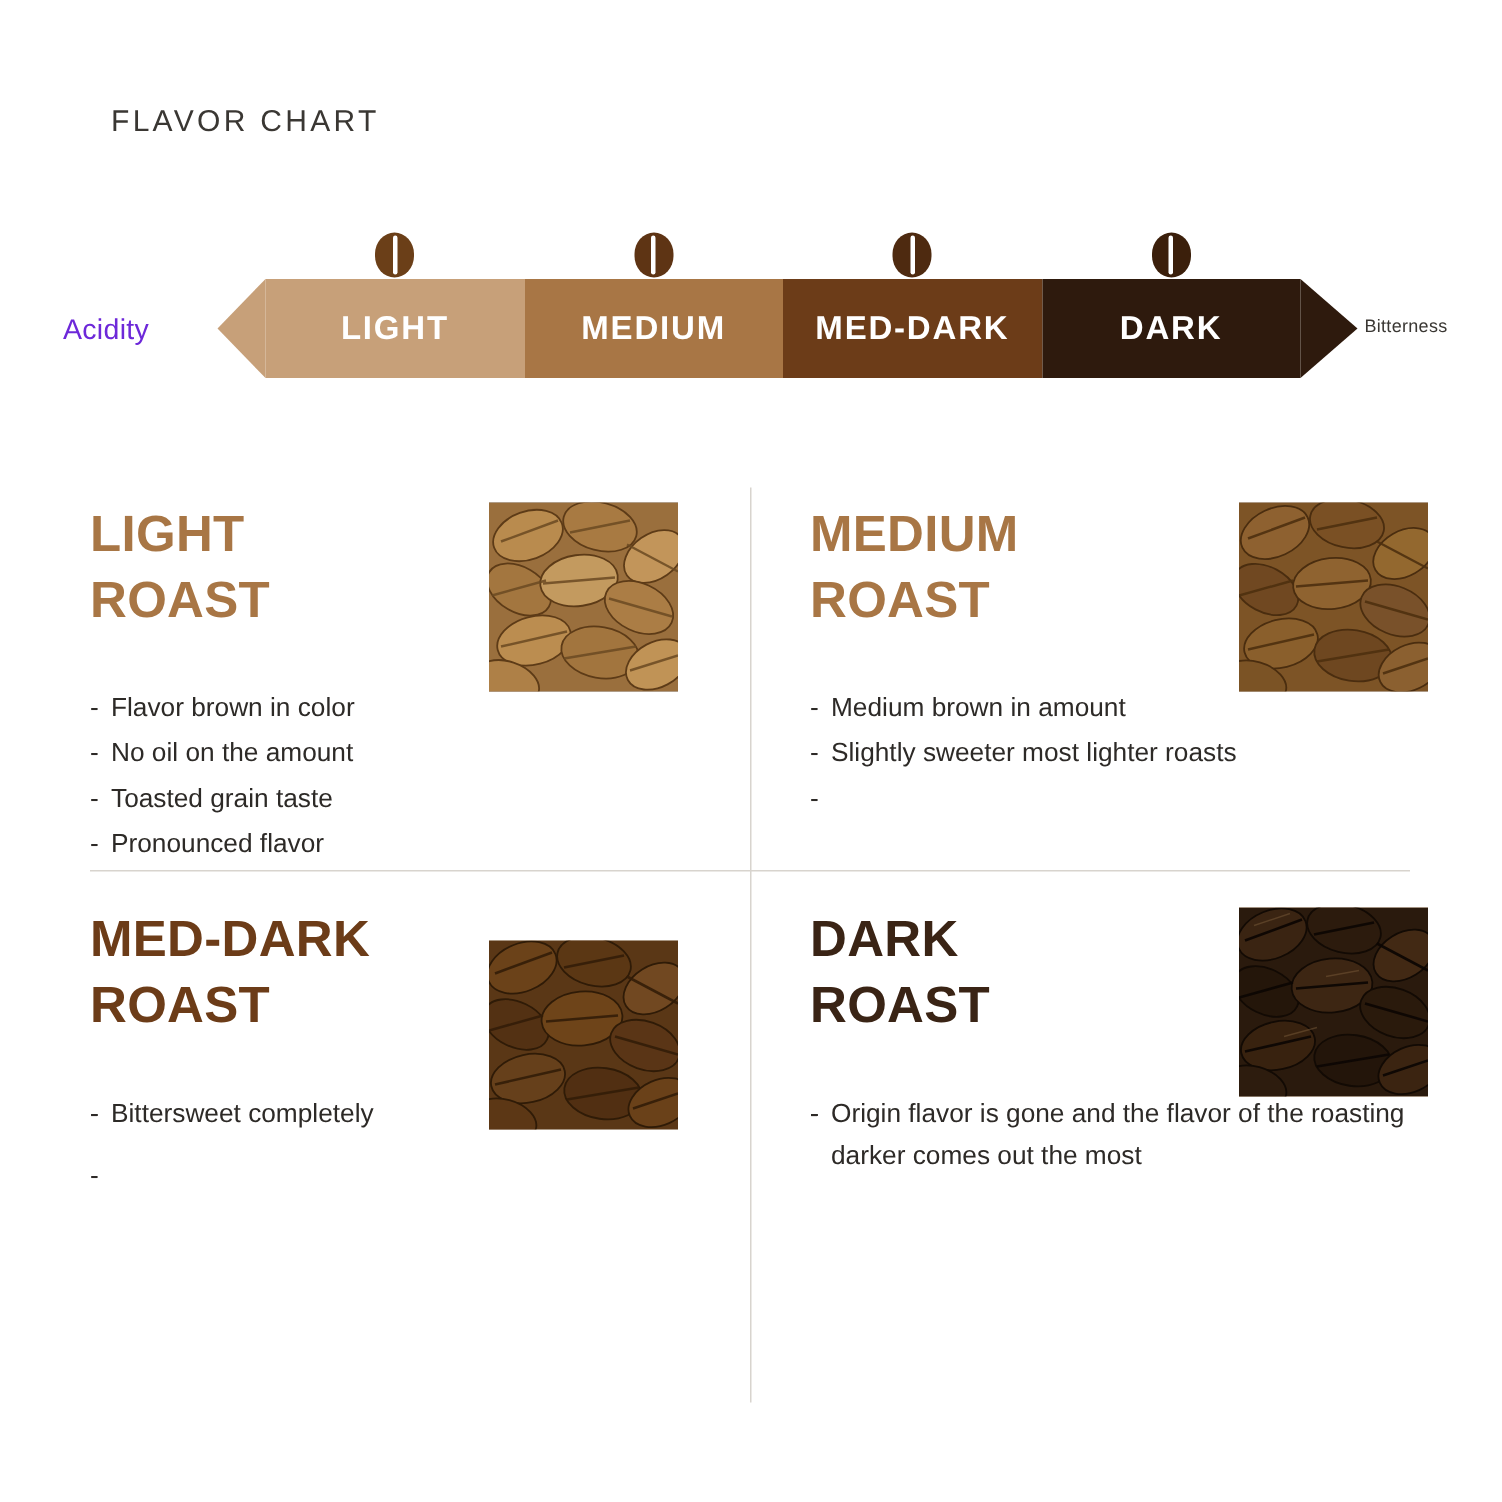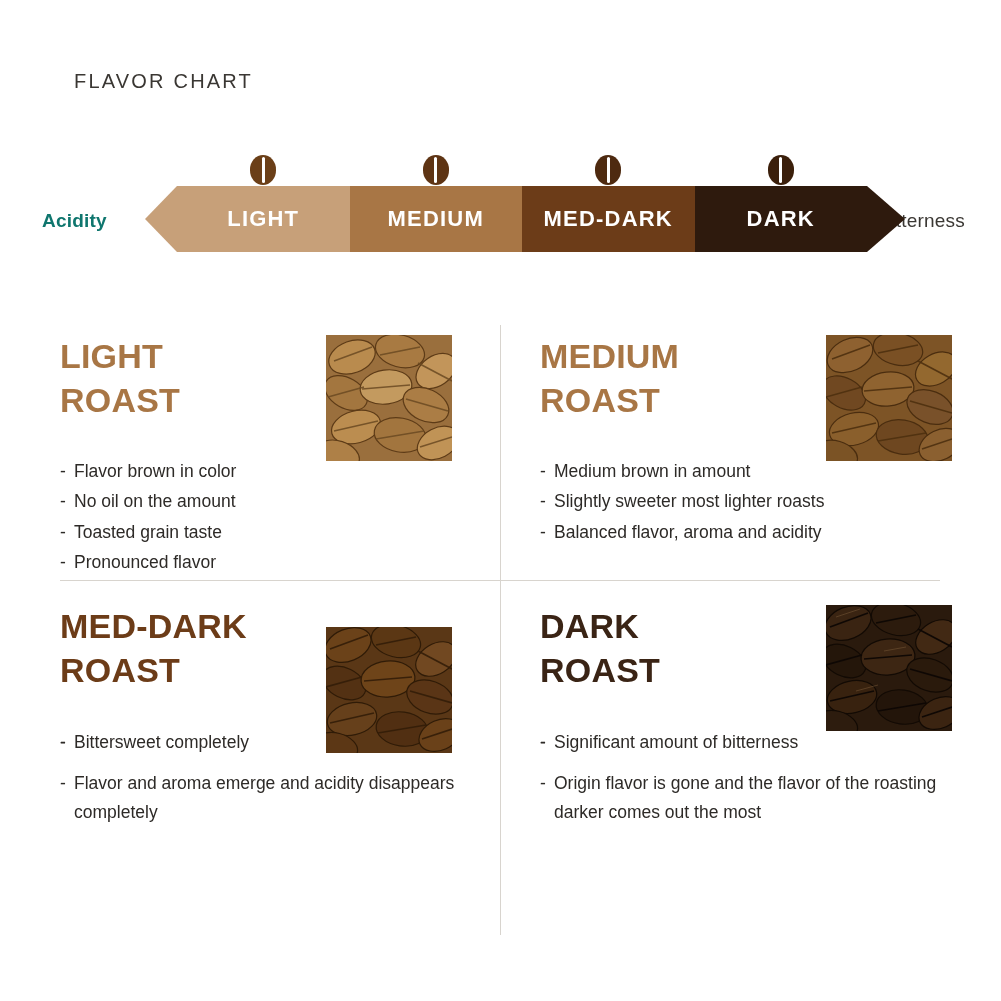--- a/index.html
+++ b/index.html
@@ -34,29 +34,28 @@
     left: 40px;
     top: 160px;
     width: 925px;
     height: 110px;
   }
   .acidity-label {
     position: absolute;
     left: 2px;
     top: 50px;
     font-size: 19px;
-    color: #0f766e;
+    color: #6d28d9;
     letter-spacing: 0.2px;
-    font-weight: bold;
   }
   .bitterness-label {
     position: absolute;
     right: 0px;
     top: 50px;
-    font-size: 19px;
+    font-size: 12px;
     color: #3a3733;
     letter-spacing: 0.2px;
   }
   .band {
     position: absolute;
     left: 105px;
     top: 26px;
     width: 760px;
     height: 66px;
   }
@@ -354,21 +353,21 @@
             <path d="M6 98 L50 88"></path>
               <path d="M52 106 L100 98"></path>
               <path d="M96 114 L126 104"></path>
           </g>
         </svg>
       </div>
     </div>
     <ul class="bullets">
       <li><span class="dash">-</span><span>Medium brown in amount</span></li>
       <li><span class="dash">-</span><span>Slightly sweeter most lighter roasts</span></li>
-      <li><span class="dash">-</span><span>Balanced flavor, aroma and acidity</span></li>
+      <li><span class="dash">-</span></li>
     </ul>
   </div>
 
   <div class="cell bl">
     <div class="cell-head">
       <h2 class="roast-title">
         <span>MED-DARK</span><br>
         <span>ROAST</span>
       </h2>
       <div class="bean-photo">
@@ -396,21 +395,21 @@
             <path d="M4 96 L48 86"></path>
               <path d="M52 106 L100 98"></path>
               <path d="M96 112 L126 102"></path>
           </g>
         </svg>
       </div>
     </div>
     <ul class="bullets spaced">
       <li><span class="dash">-</span></li>
       <li><span class="dash">-</span><span>Bittersweet completely</span></li>
-      <li><span class="dash">-</span><span>Flavor and aroma emerge and acidity disappears completely</span></li>
+      <li><span class="dash">-</span></li>
     </ul>
   </div>
 
   <div class="cell br">
     <div class="cell-head">
       <h2 class="roast-title">
         <span>DARK</span><br>
         <span>ROAST</span>
       </h2>
       <div class="bean-photo">
@@ -442,17 +441,17 @@
           <g stroke="#7a5b3a" stroke-width="1" fill="none" opacity="0.5">
             <path d="M10 12 L34 4"></path>
               <path d="M58 46 L80 42"></path>
               <path d="M30 86 L52 80"></path>
           </g>
         </svg>
       </div>
     </div>
     <ul class="bullets spaced">
       <li><span class="dash">-</span></li>
-      <li><span class="dash">-</span><span>Significant amount of bitterness</span></li>
+      <li><span class="dash">-</span></li>
       <li><span class="dash">-</span><span>Origin flavor is gone and the flavor of the roasting darker comes out the most</span></li>
     </ul>
   </div>
 </div>
 
 </body></html>

